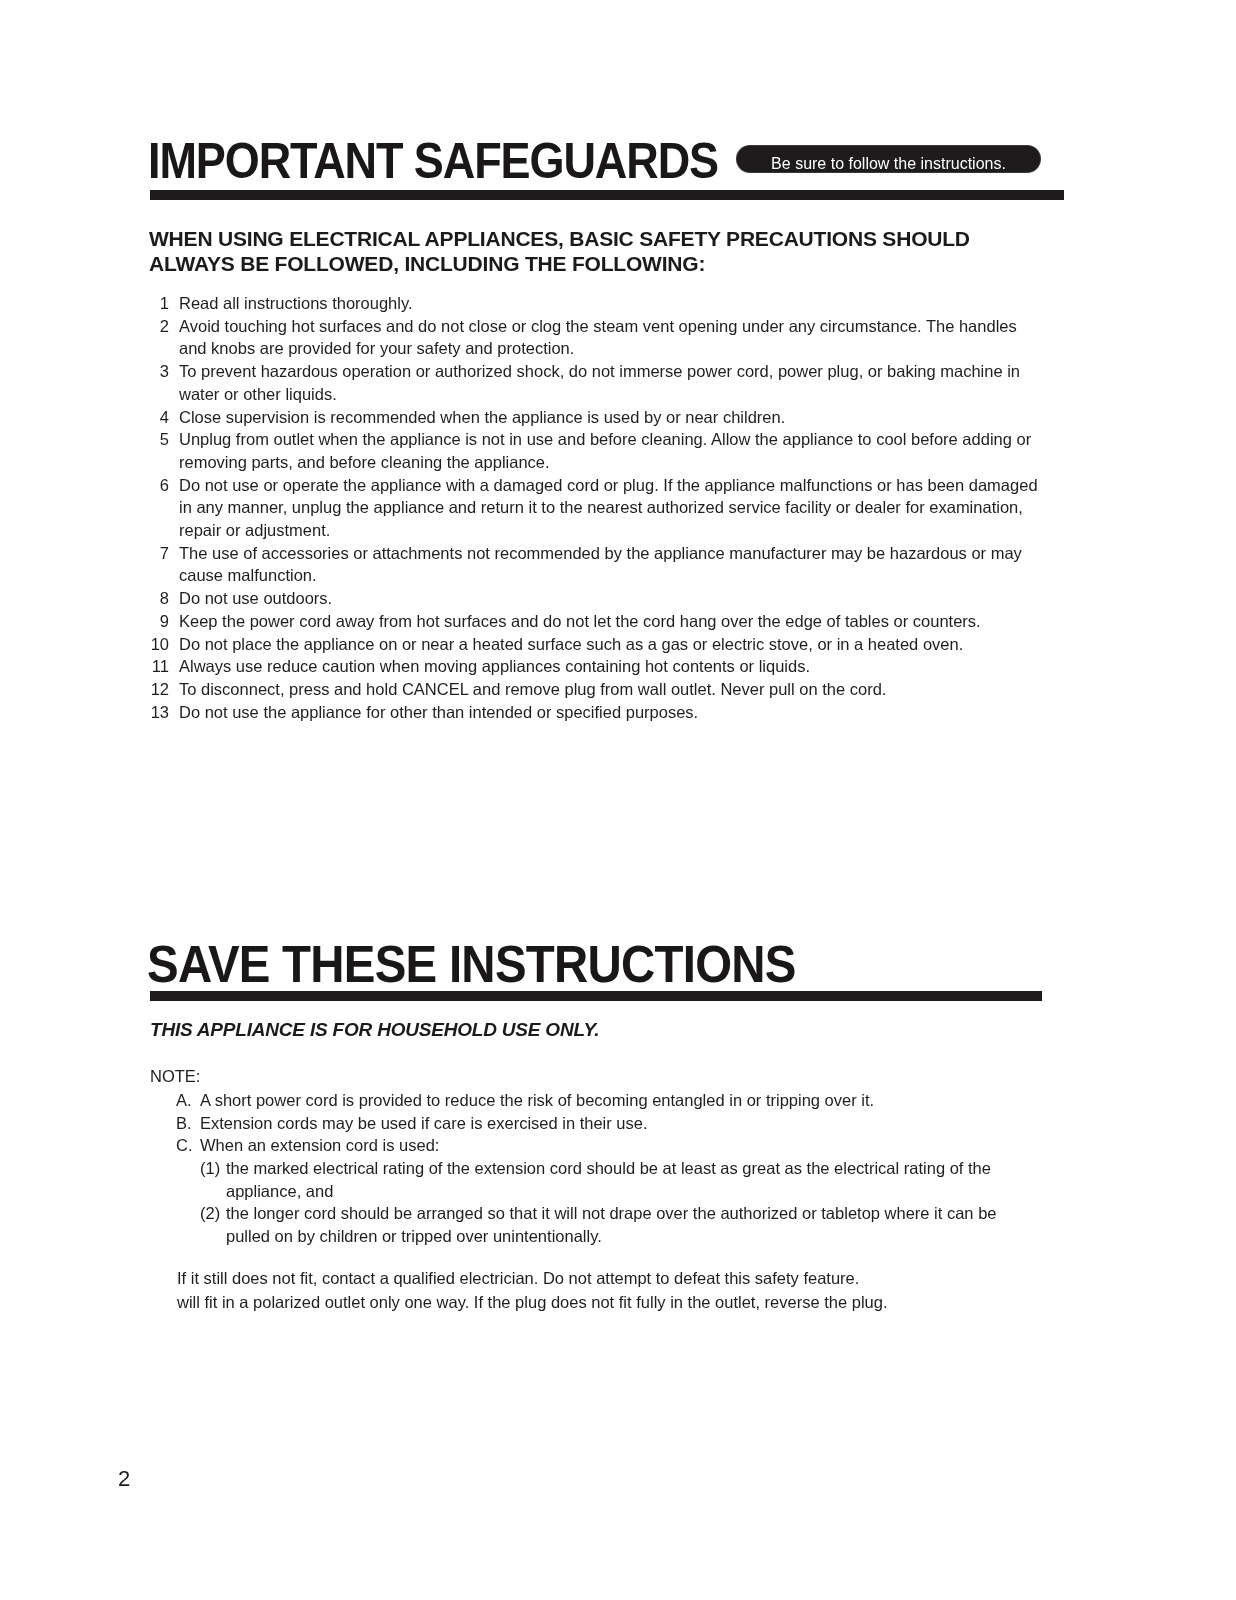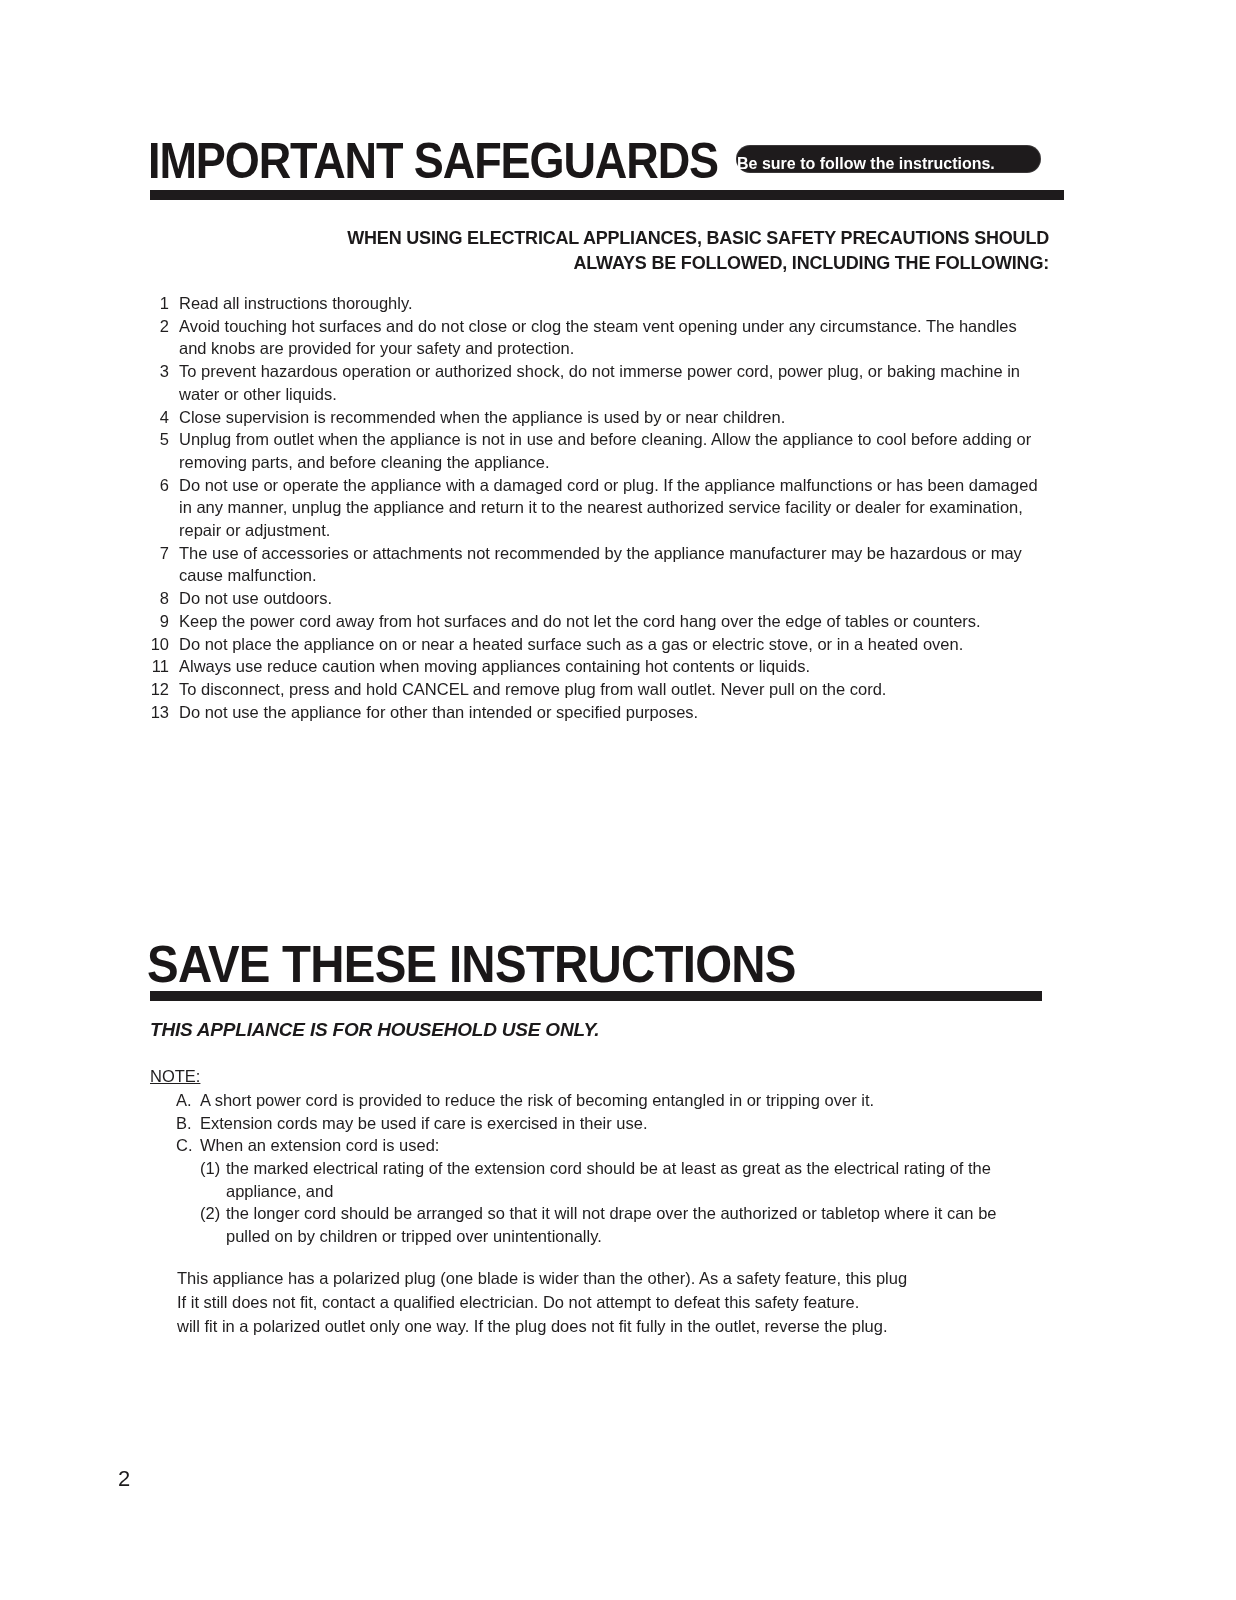--- a/index.html
+++ b/index.html
@@ -31,45 +31,44 @@
       color: #1a1718;
     }
     .pill {
       left: 737px;
       top: 146px;
       width: 303px;
       height: 26px;
       border-radius: 18px;
       background: #1e1b1c;
       color: #ffffff;
-      font-weight: bold;
+      font-weight: normal;
       font-size: 16px;
       line-height: 36px;
-      text-align: left;
+      text-align: center;
       white-space: nowrap;
       box-shadow: 0 0 0 1px #3a3738;
     }
     .bar-1 {
       left: 150px;
       top: 190px;
       width: 914px;
       height: 10px;
       background: #1e1b1c;
     }
 
     .subhead {
       left: 149px;
       top: 226px;
       width: 900px;
-      font-size: 18px;
+      font-size: 21px;
       font-weight: bold;
       line-height: 25px;
       letter-spacing: -0.2px;
       color: #1c1a1b;
-      text-align: right;
     }
 
     
     .list {
       left: 145px;
       top: 292px;
       width: 900px;
       margin: 0;
       padding: 0;
       list-style: none;
@@ -123,21 +122,20 @@
       font-style: italic;
     }
 
     
     .note-label {
       left: 150px;
       top: 1065px;
       font-size: 16.5px;
       line-height: 22px;
       color: #201e1f;
-      text-decoration: underline;
     }
     .note-list {
       left: 176px;
       top: 1089px;
       width: 860px;
       margin: 0;
       padding: 0;
       list-style: none;
       font-size: 16.5px;
       line-height: 22.7px;
@@ -288,18 +286,17 @@
       <span class="paren">(1)</span>
       <span class="txt">the marked electrical rating of the extension cord should be at least as great as the electrical rating of the appliance, and</span>
     </li>
   <li>
       <span class="paren">(2)</span>
       <span class="txt">the longer cord should be arranged so that it will not drape over the authorized or tabletop where it can be pulled on by children or tripped over unintentionally.</span>
     </li>
 </ul>
 
 <div class="abs polarized">
-  <span>This appliance has a polarized plug (one blade is wider than the other). As a safety feature, this plug</span>
   <span>If it still does not fit, contact a qualified electrician. Do not attempt to defeat this safety feature.</span>
   <span>will fit in a polarized outlet only one way. If the plug does not fit fully in the outlet, reverse the plug.</span>
 </div>
 
 <div class="abs page-number">2</div>
 
 </body></html>

